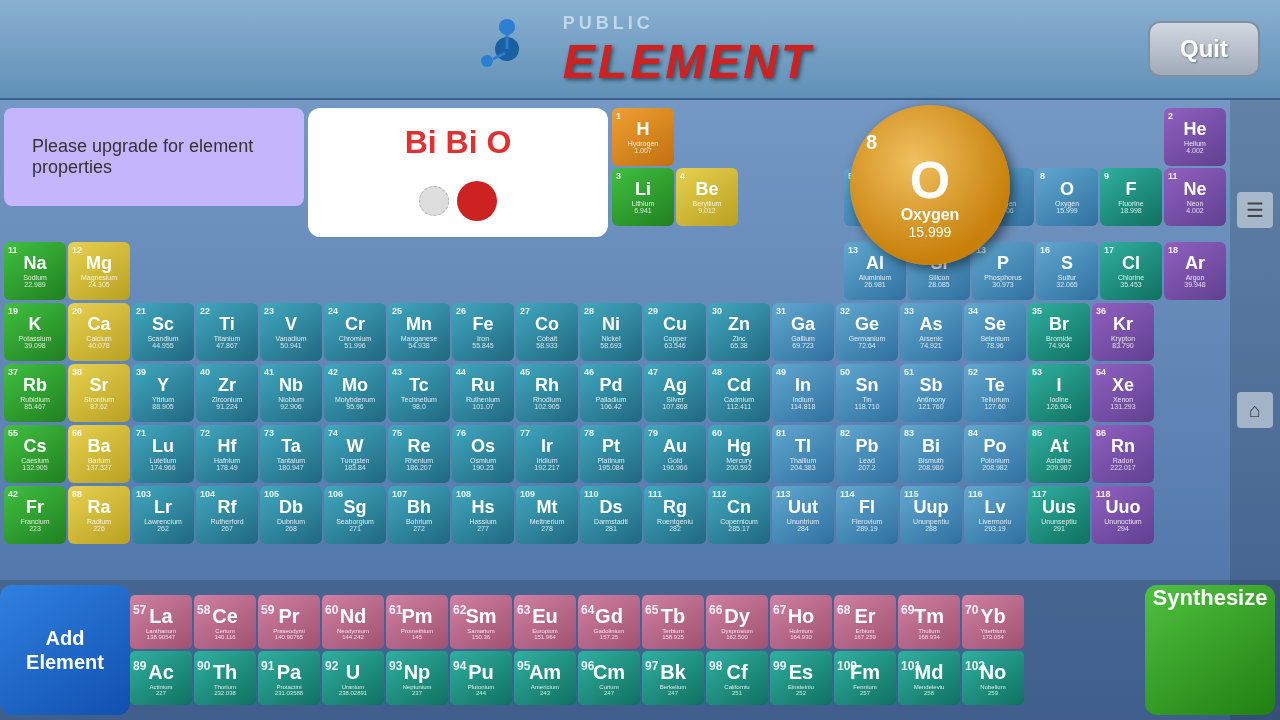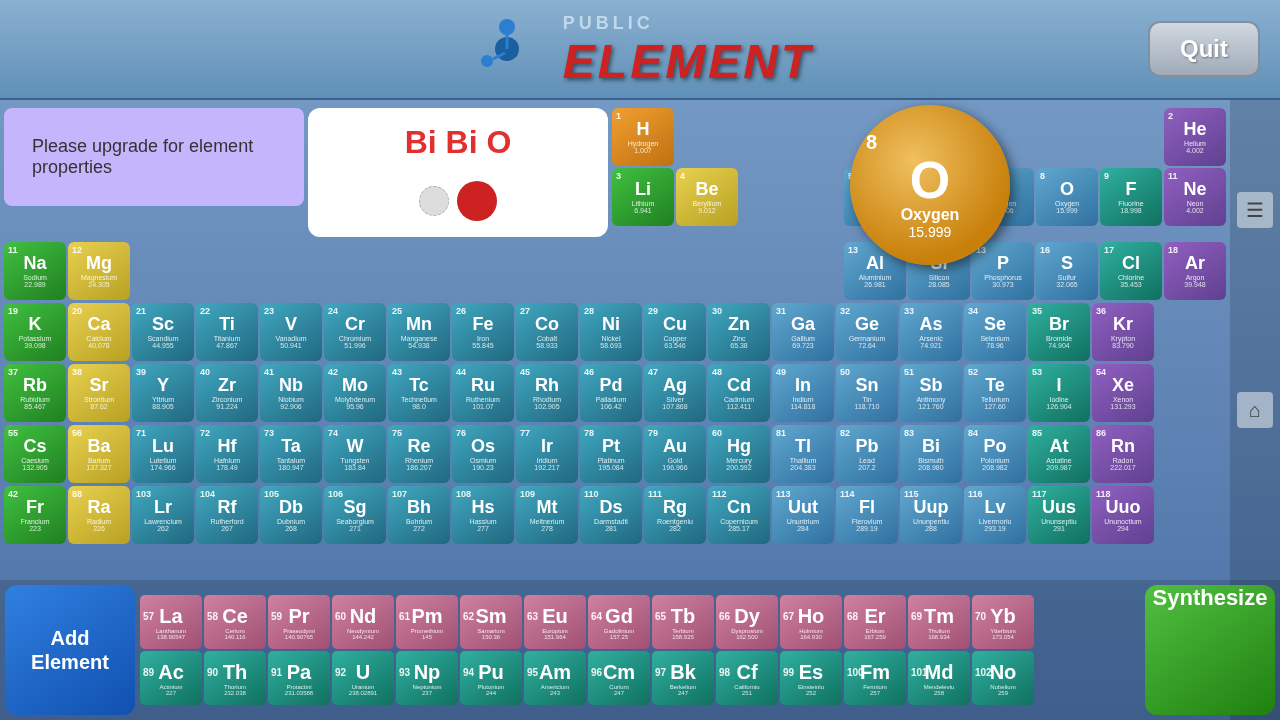--- a/index.html
+++ b/index.html
@@ -253,21 +253,20 @@
       display: flex;
       align-items: center;
       gap: 0;
       background: rgba(0,0,0,0.15);
     }
     #add-element-btn {
       width: 130px;
       height: 130px;
       background: linear-gradient(145deg, #3080e0, #1050b0);
       border-radius: 12px;
-      margin: 5px;
       display: flex;
       flex-direction: column;
       align-items: center;
       justify-content: center;
       cursor: pointer;
       font-size: 20px;
       font-weight: bold;
       color: #fff;
       line-height: 1.2;
     }
@@ -287,21 +286,21 @@
       height: 54px;
       border-radius: 5px;
       display: flex;
       flex-direction: column;
       align-items: center;
       justify-content: center;
       cursor: pointer;
       position: relative;
       flex-shrink: 0;
     }
-    .strip-cell .num { font-size: 10px; font-weight: bold; color: rgba(255,255,255,0.9); position: absolute; top: 16px; left: 3px; }
+    .strip-cell .num { font-size: 12px; font-weight: bold; color: rgba(255,255,255,0.9); position: absolute; top: 8px; left: 3px; }
     .strip-cell .sym { font-size: 20px; font-weight: bold; color: #fff; }
     .strip-cell .name { font-size: 6px; color: rgba(255,255,255,0.85); }
     .strip-cell .mass { font-size: 6px; color: rgba(255,255,255,0.8); }
 
     #synthesize-btn {
       width: 130px;
       height: 130px;
       background: linear-gradient(145deg, #50c040, #208010);
       border-radius: 12px;
       margin: 5px;

